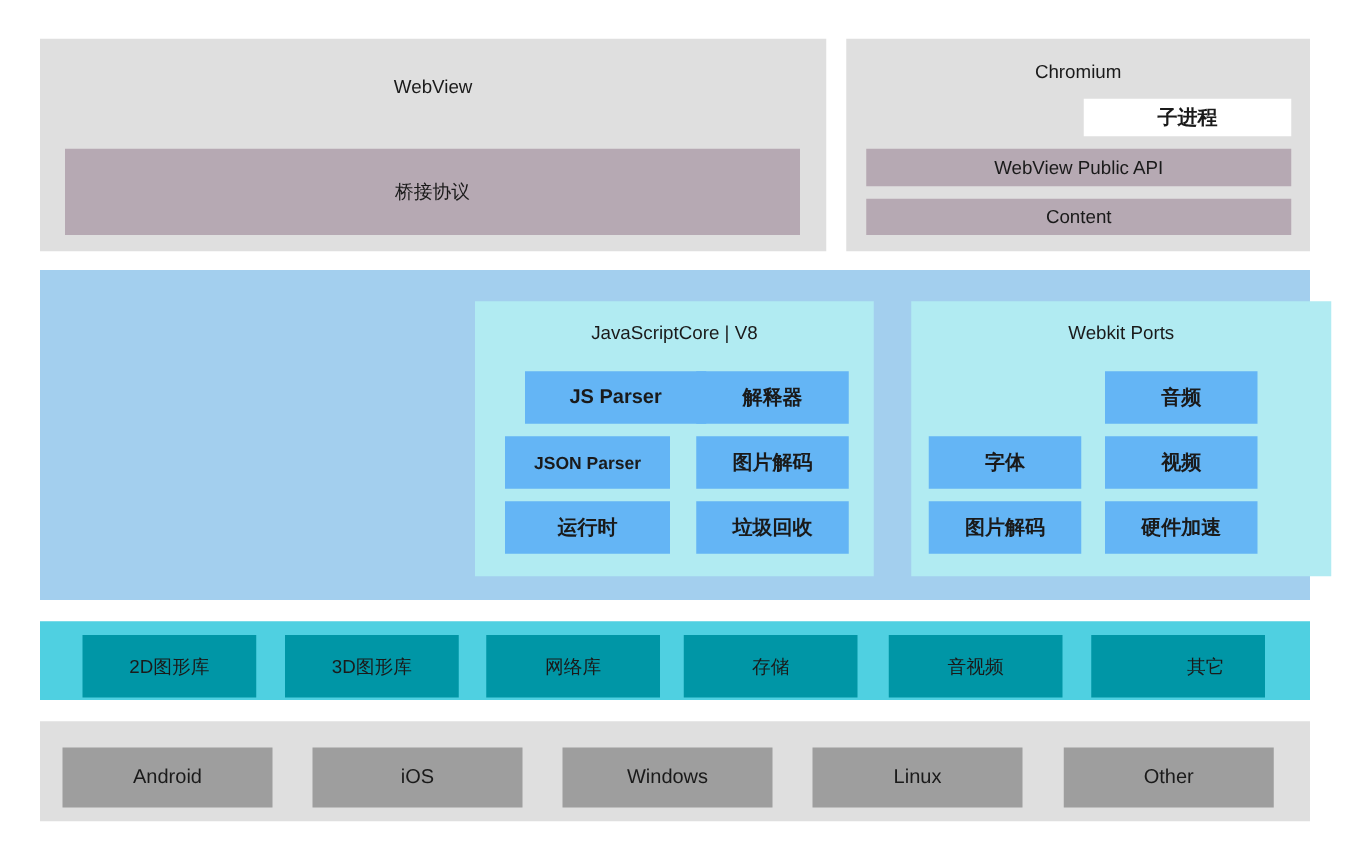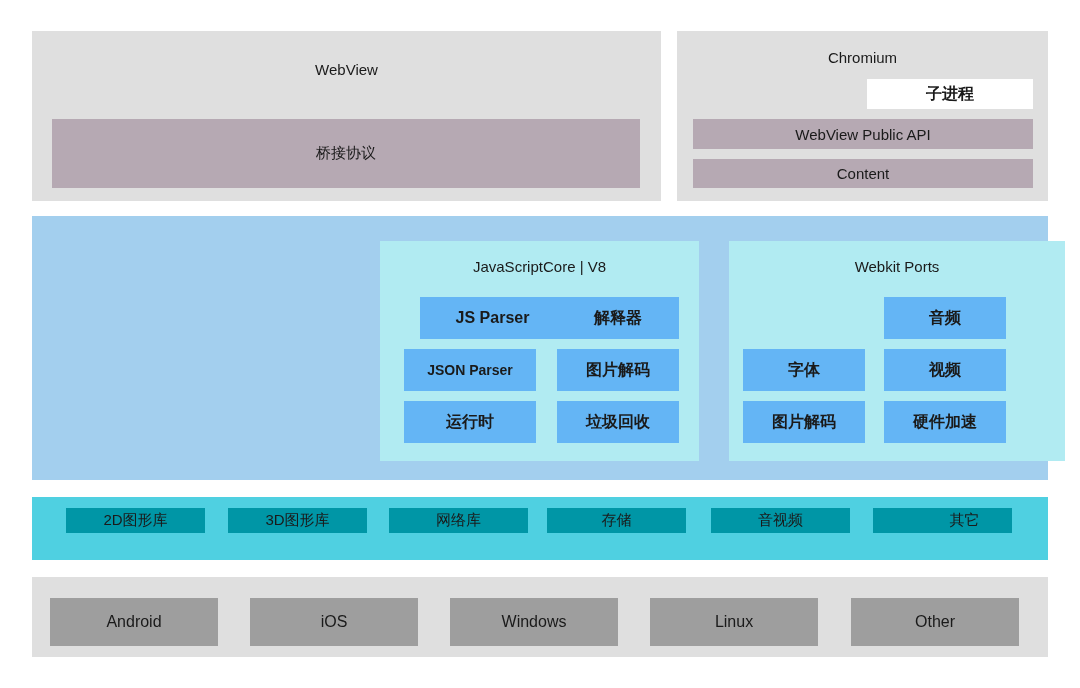--- a/index.html
+++ b/index.html
@@ -25,21 +25,21 @@
   #content { left: 16px; top: 128px; width: 340px; height: 29px; background: #b6a9b3; font-size: 15px; }
 
   
   #engine { left: 32px; top: 216px; width: 1016px; height: 264px; background: #a3cfee; }
   .module { top: 25px; height: 220px; background: #b1ebf2; }
   .module-title { left: 0; top: 14px; width: 100%; height: 22px; font-size: 15px; }
   .blue { background: #64b5f5; height: 42px; width: 122px; }
 
   
   #libs { left: 32px; top: 497px; width: 1016px; height: 63px; background: #4fd0e1; }
-  .lib { top: 11px; height: 25px; width: 139px; background: #0096a6; font-size: 15px; }
+  .lib { top: 11px; height: 50px; width: 139px; background: #0096a6; font-size: 15px; }
 
   
   #platforms { left: 32px; top: 577px; width: 1016px; height: 80px; background: #dfdfdf; }
   .plat { top: 21px; height: 48px; width: 168px; background: #9e9e9e; font-size: 16px; }
 </style>
 </head>
 <body>
 
 <div id="webview" class="abs">
   <div id="webview-title" class="abs center title">WebView</div>

